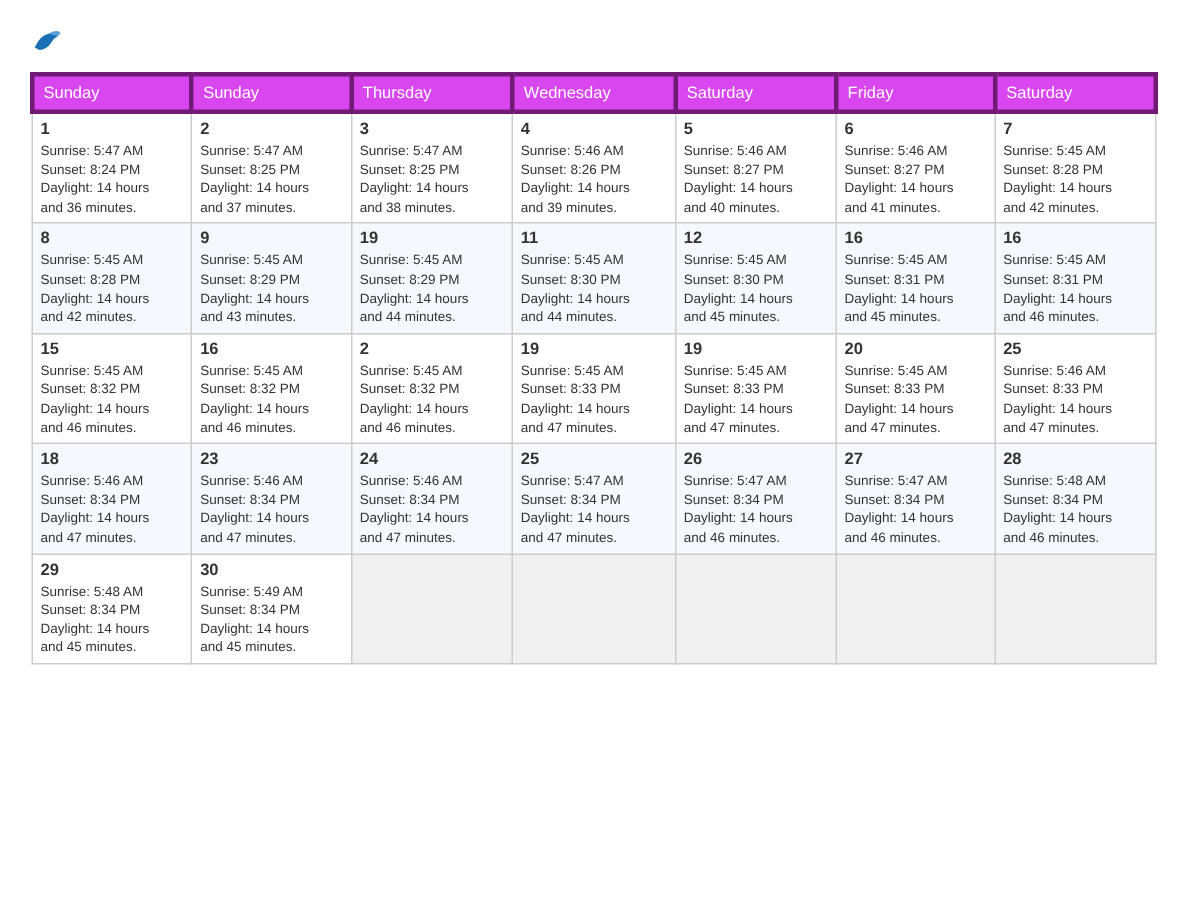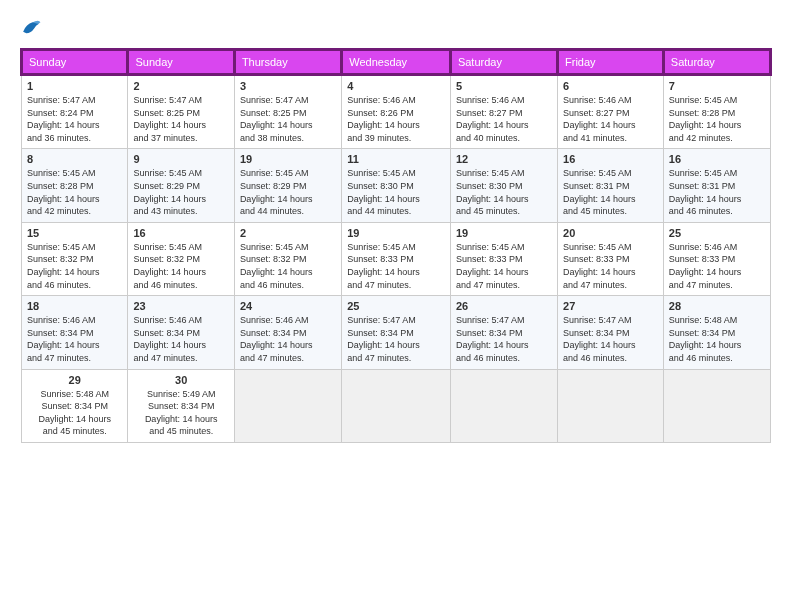--- a/index.html
+++ b/index.html
@@ -69,21 +69,20 @@
     .calendar td {
       border: 1px solid #ccc;
       vertical-align: top;
       padding: 4px 5px;
       width: 113px;
       min-height: 80px;
       background: #fff;
     }
     .calendar tr:last-child td {
       border-bottom: 1px solid #ccc;
-      text-align: center;
     }
     .day-num {
       font-size: 11px;
       font-weight: bold;
       color: #333;
       display: block;
       margin-bottom: 2px;
     }
     .day-info {
       color: #333;

